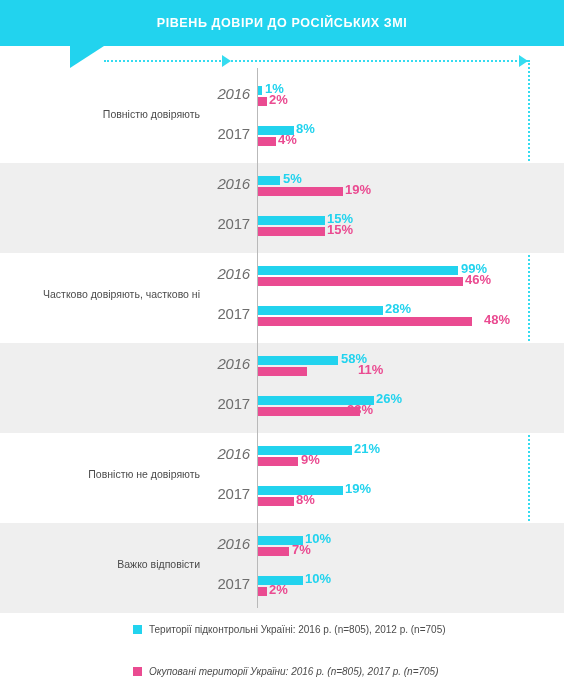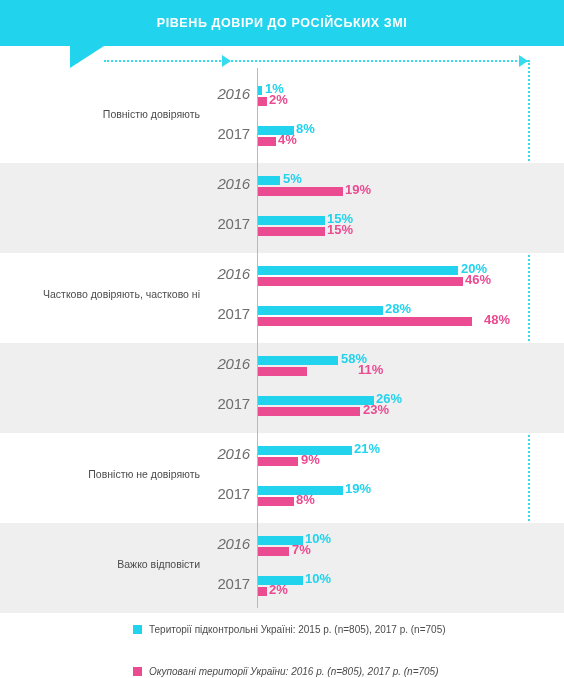--- a/index.html
+++ b/index.html
@@ -233,40 +233,40 @@
     <div class="bar-value cyan v2" style="left:327px;">15%</div>
     <div class="bar pink row3" style="width:66.8px;"></div>
     <div class="bar-value pink v3" style="left:327px;">15%</div>
   </div>
 
   <div class="group" style="top:185px;">
     <div class="cat-label">Частково довіряють, частково ні</div>
     <div class="year-label year-2016">2016</div>
     <div class="year-label year-2017">2017</div>
     <div class="bar cyan row0" style="width:200.3px;"></div>
-    <div class="bar-value cyan v0" style="left:461px;">20%</div>
+    <div class="bar-value cyan v0" style="left:461px;">99%</div>
     <div class="bar pink row1" style="width:204.7px;"></div>
     <div class="bar-value pink v1" style="left:465px;">46%</div>
     <div class="bar cyan row2" style="width:124.6px;"></div>
     <div class="bar-value cyan v2" style="left:385px;">28%</div>
     <div class="bar pink row3" style="width:213.6px;"></div>
     <div class="bar-value pink v3" style="left:484px;">48%</div>
   </div>
 
   <div class="group" style="top:275px;">
     <div class="year-label year-2016">2016</div>
     <div class="year-label year-2017">2017</div>
     <div class="bar cyan row0" style="width:80.1px;"></div>
     <div class="bar-value cyan v0" style="left:341px;">58%</div>
     <div class="bar pink row1" style="width:49px;"></div>
     <div class="bar-value pink v1" style="left:310px;margin-left:48px;">11%</div>
     <div class="bar cyan row2" style="width:115.7px;"></div>
     <div class="bar-value cyan v2" style="left:376px;">26%</div>
     <div class="bar pink row3" style="width:102.4px;"></div>
-    <div class="bar-value pink v3" style="left:363px;text-align:right;">23%</div>
+    <div class="bar-value pink v3" style="left:347px;text-align:right;">23%</div>
   </div>
 
   <div class="group" style="top:365px;">
     <div class="cat-label">Повністю не довіряють</div>
     <div class="year-label year-2016">2016</div>
     <div class="year-label year-2017">2017</div>
     <div class="bar cyan row0" style="width:93.5px;"></div>
     <div class="bar-value cyan v0" style="left:354px;">21%</div>
     <div class="bar pink row1" style="width:40.1px;"></div>
     <div class="bar-value pink v1" style="left:301px;">9%</div>
@@ -288,19 +288,19 @@
     <div class="bar-value cyan v2" style="left:305px;">10%</div>
     <div class="bar pink row3" style="width:8.9px;"></div>
     <div class="bar-value pink v3" style="left:269px;">2%</div>
   </div>
 
 </div>
 
 <div id="legend">
   <div class="legend-row" style="top:0px;">
     <span class="legend-swatch cyan"></span>
-    <span class="legend-text">Території підконтрольні Україні:  2015 р. (n=805), 2017 р. (n=705)</span>
+    <span class="legend-text">Території підконтрольні Україні:  2016 р. (n=805), 2012 р. (n=705)</span>
   </div>
   <div class="legend-row" style="top:42px;font-style:italic;">
     <span class="legend-swatch pink"></span>
     <span class="legend-text">Окуповані території України: 2016 р. (n=805), 2017 р. (n=705)</span>
   </div>
 </div>
 
 </body></html>

